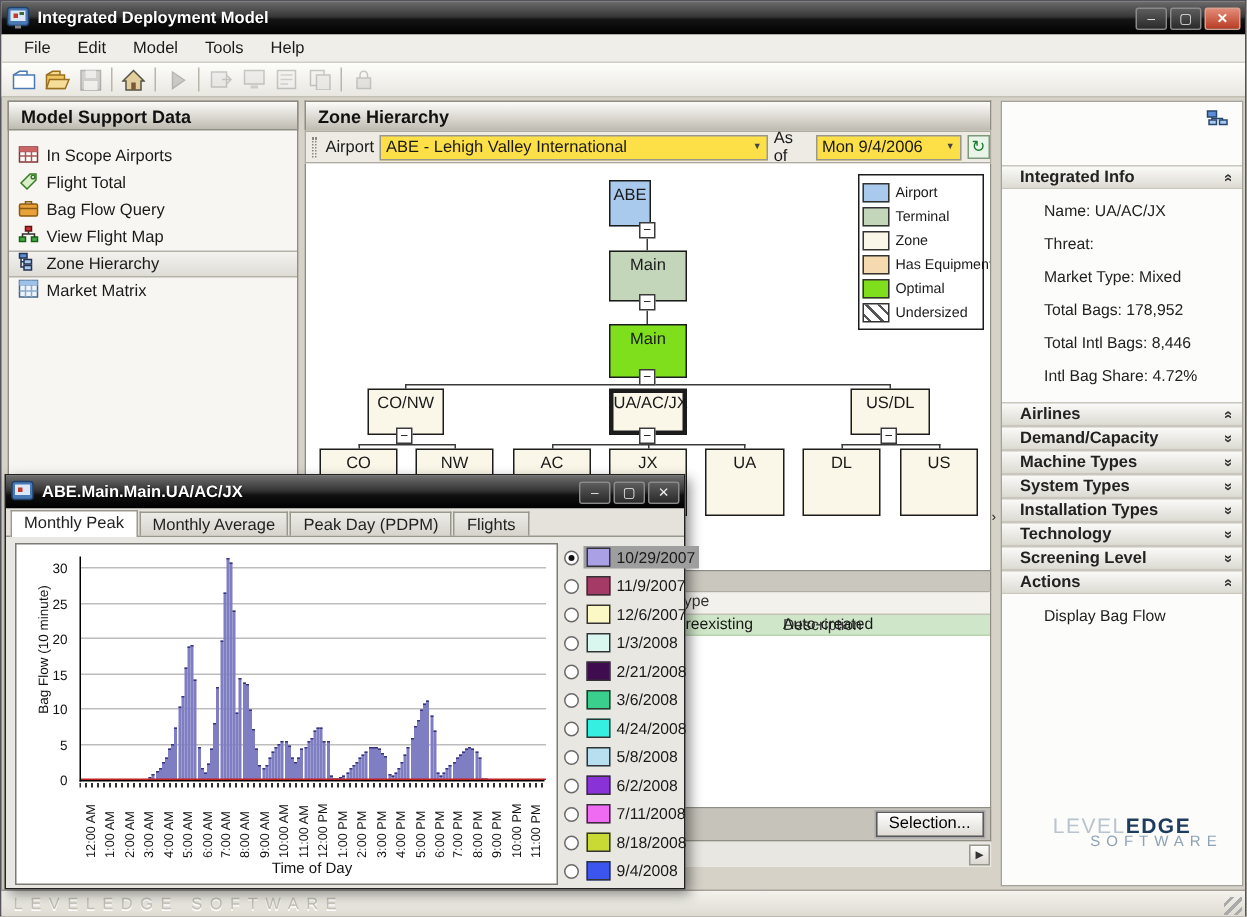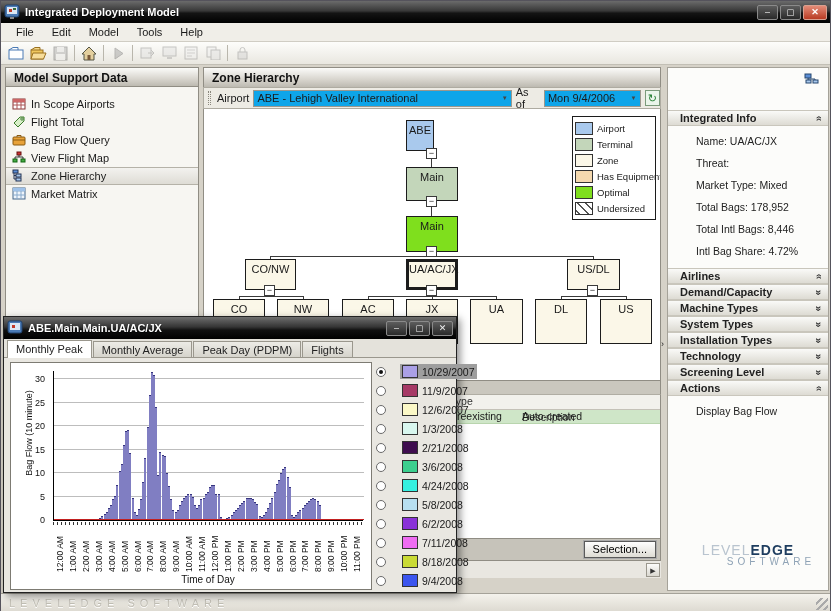--- a/index.html
+++ b/index.html
@@ -34,21 +34,21 @@
   .sidebar .phead { margin:-1px -1px 0 -1px; }
   .side-item { display:flex; align-items:center; height:18px; padding-left:6px; gap:5px; }
   .side-item.sel { background:linear-gradient(#f3f2ef,#dedcd5); border-top:1px solid #b5b2a8; border-bottom:1px solid #b5b2a8; }
   .side-item svg { flex:0 0 auto; }
 
   
   .main { position:absolute; left:202px; top:66px; width:458px; height:524px; }
   .main .phead { border-bottom:none; }
   .filterbar { height:22px; background:#edebe4; border:1px solid #aeaba1; display:flex; align-items:center; padding-left:4px; gap:4px; }
   .grip { width:3px; height:14px; border-left:1px dotted #8a877d; border-right:1px dotted #8a877d; margin-right:2px; }
-  .dropdown { height:17px; background:#0ea5e9; border:1px solid #9a978d; display:flex; align-items:center; padding:0 3px; }
+  .dropdown { height:17px; background:#fde047; border:1px solid #9a978d; display:flex; align-items:center; padding:0 3px; }
   .dropdown .val { flex:1; overflow:hidden; white-space:nowrap; }
   .dd-arrow { font-size:6px; color:#444; margin-left:3px; }
   .dd-air { width:268px; } .dd-date { width:100px; }
   .refbtn { width:16px; height:16px; border:1px solid #7a9a7a; background:#eaf5ea; color:#1b7a2a; font-size:11px; line-height:14px; text-align:center; }
 
   .canvas { position:relative; width:458px; height:272px; background:#fff; border:1px solid #908d84; border-top:none; overflow:hidden; }
   .tnode { position:absolute; border:1px solid #1c1c1c; text-align:center; padding-top:3px; font-size:11px; }
   .tnode.airport { background:#a9c9ed; }
   .tnode.terminal { background:#c3d6ba; }
   .tnode.optimal { background:#7fdf1d; }
@@ -116,21 +116,21 @@
   .baseline { position:absolute; left:0; bottom:0; width:310px; height:1px; background:#c22020; z-index:3; }
   .bar { position:absolute; bottom:0; width:2px; background:#807ec2; border-top:1px solid #37357e; z-index:2; }
   .ylab { position:absolute; right:318px; width:20px; text-align:right; font-size:9px; color:#111; }
   .ytitle { position:absolute; left:-37px; top:65px; transform:rotate(-90deg); transform-origin:center; font-size:9px; width:110px; text-align:center; color:#111; }
   .tickstrip { position:absolute; left:42px; top:159px; width:310px; height:3px;
     background:repeating-linear-gradient(90deg,#333 0 1px,transparent 1px 4px); }
   .xlab { position:absolute; font-size:8.5px; color:#111; white-space:nowrap; transform:rotate(-90deg); transform-origin:0 0; width:46px; }
   .xtitle { position:absolute; left:42px; top:211px; width:310px; text-align:center; font-size:10px; color:#111; }
 
   .datelist { position:absolute; left:372px; top:45px; width:79px; height:228px; }
-  .drow { display:flex; align-items:center; height:19px; gap:14px;text-align:center; }
+  .drow { display:flex; align-items:center; height:19px; gap:3px;text-align:center; }
   .radio { width:10px; height:10px; border-radius:50%; border:1px solid #6a6a6a; background:#fff; flex:0 0 auto; position:relative; }
   .radio.on::after { content:""; position:absolute; left:2px; top:2px; width:4px; height:4px; border-radius:50%; background:#111; }
   .dsel { display:flex; align-items:center; gap:4px; padding:1px 2px; flex:1; }
   .drow.sel .dsel { background:#9e9e9e; }
   .dsw { width:16px; height:13px; border:1px solid #333; flex:0 0 auto; }
   .dlabel { font-size:10.5px; }
 </style>
 </head>
 <body>
 

